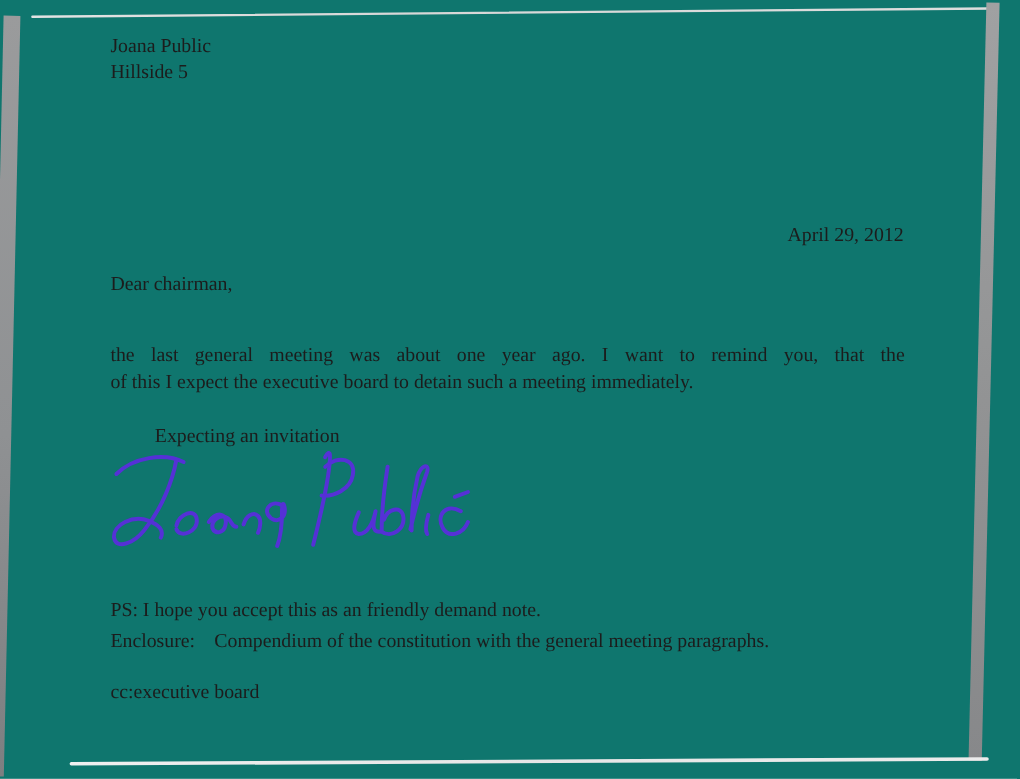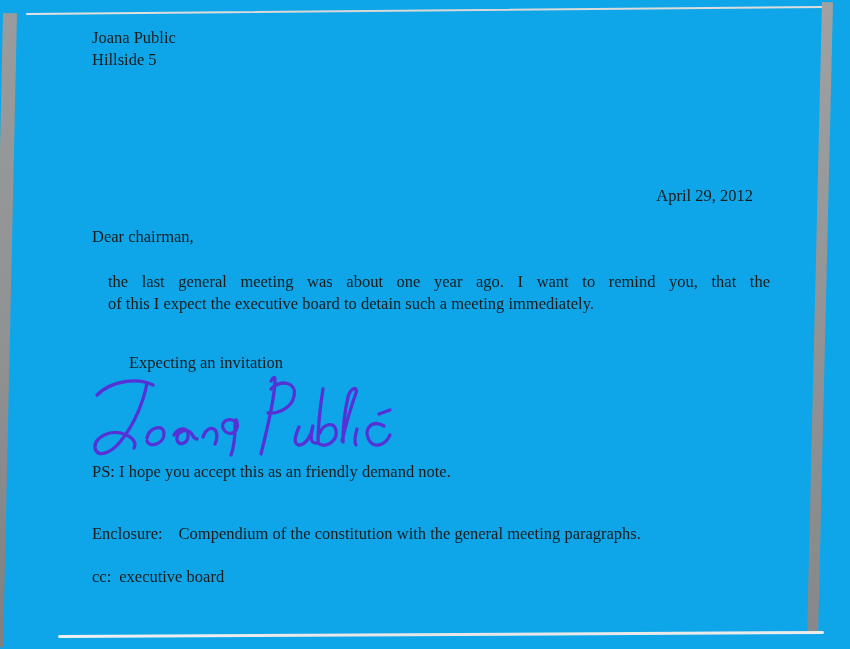--- a/index.html
+++ b/index.html
@@ -4,21 +4,21 @@
 <style>
   * { margin: 0; padding: 0; box-sizing: border-box; }
   html, body { background: #ffffff; }
   body {
     font-family: "Liberation Serif", "DejaVu Serif", serif;
     width: 850px; height: 649px; overflow: hidden;
   }
   .scan {
     position: relative;
     width: 850px; height: 649px;
-    background: #0ea5e9;
+    background: #0f766e;
     overflow: hidden;
     font-size: 16.5px;
   }
   
   .edge-left {
     position: absolute; left: 3px; top: 13px;
     width: 14px; height: 634px;
     background: linear-gradient(180deg, #9a9b9c 0%, #8f9193 55%, #7d7f81 100%);
     transform: rotate(1.25deg); transform-origin: top left;
   }
@@ -40,31 +40,31 @@
     width: 766px; height: 3px;
     background: linear-gradient(90deg, #f0f0f0, #e6e6e6 50%, #ececec);
     transform: rotate(-0.3deg); transform-origin: left center;
     border-radius: 2px;
   }
   
   .abs { position: absolute; }
   .sender { left: 92px; top: 27px; line-height: 22px; }
   .date-row { left: 0; top: 186px; width: 753px; text-align: right; }
   .salutation { left: 92px; top: 227px; font-family: Liberation Serif, serif; }
-  .body-par { left: 92px; top: 271px; width: 662px; line-height: 22px; margin-left: 16px; }
+  .body-par { left: 92px; top: 285px; width: 662px; line-height: 22px; }
   .body-line { text-align: justify; text-align-last: justify; }
   .body-line.last { text-align-last: left; }
   .closing { left: 92px; top: 353px; margin-left: 37px; }
   .signature-wrap { left: 88px; top: 374px; width: 312px; height: 92px; }
   .signature-wrap svg { display: block; width: 100%; height: 100%; }
   .signature-wrap path { fill: none; stroke: currentColor; stroke-width: 3.3;
                          stroke-linecap: round; stroke-linejoin: round; }
-  .ps-line { left: 92px; top: 462px; }
+  .ps-line { left: 92px; top: 498px; }
   .enclosure { left: 92px; top: 524px; display: flex; gap: 16px; }
-  .cc-block { left: 92px; top: 566px; display: flex; gap: 8px; line-height: 21.5px; }
+  .cc-block { left: 92px; top: 566px; display: flex; line-height: 21.5px; }
 </style>
 </head>
 <body>
 
 <div class="scan" style="color: rgb(28, 28, 28);">
 
   <div class="edge-top"></div>
   <div class="edge-left"></div>
   <div class="edge-right"></div>
   <div class="edge-bottom"></div>

